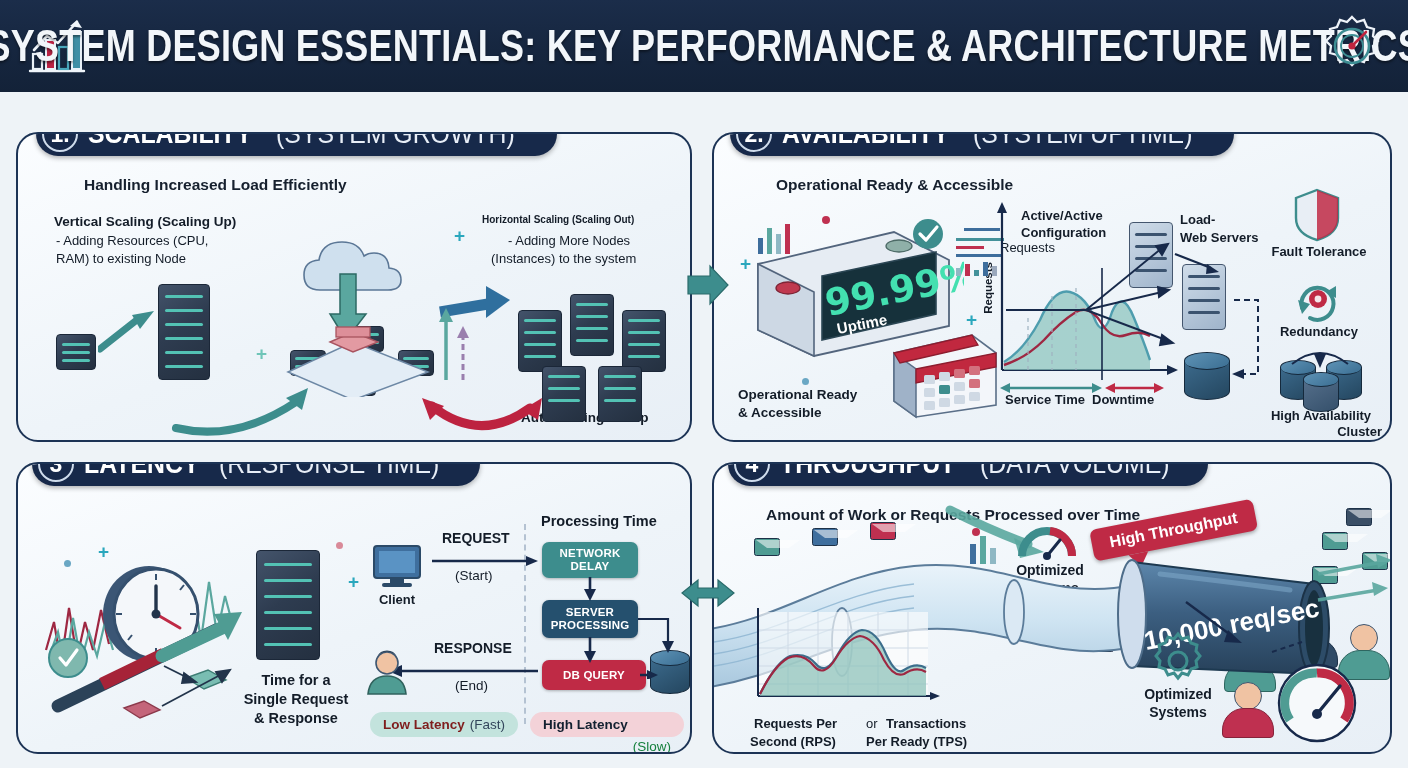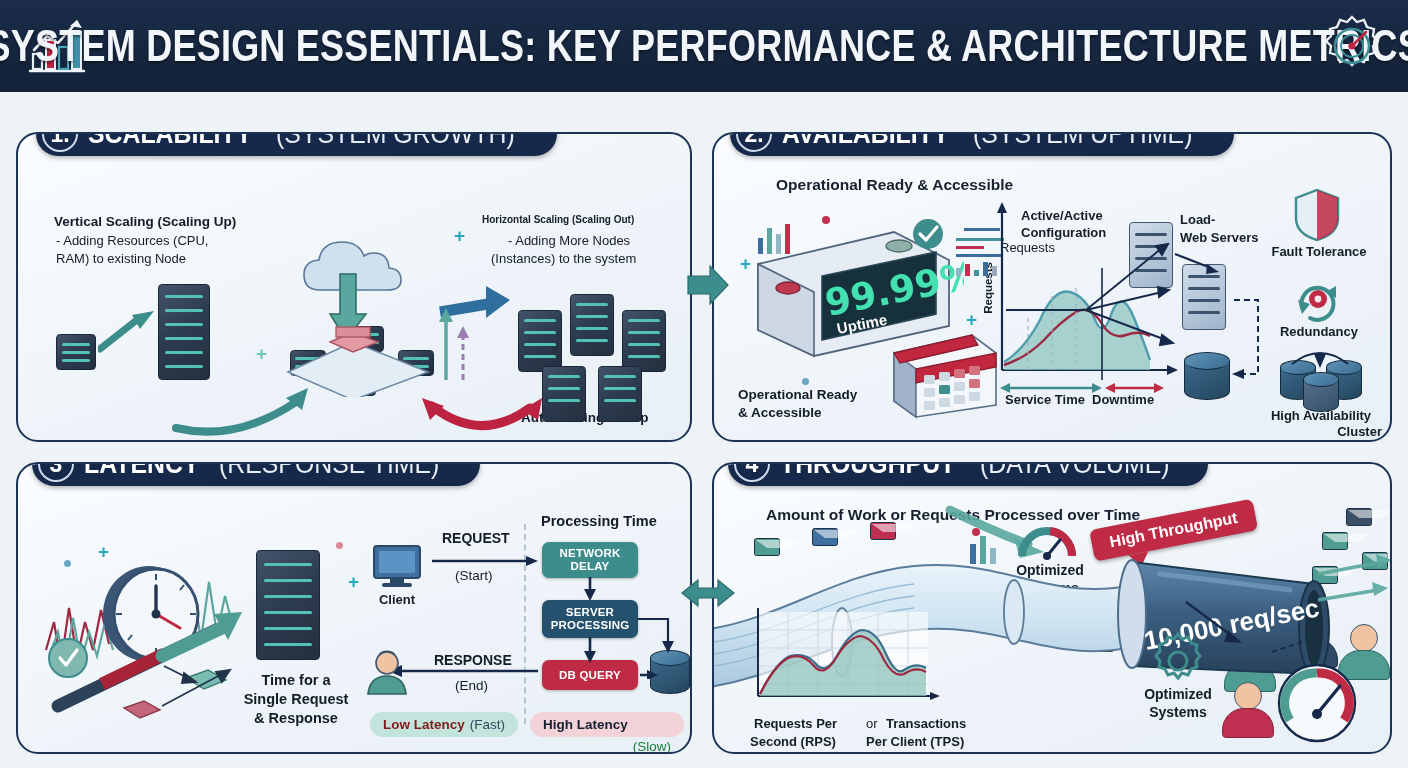--- a/index.html
+++ b/index.html
@@ -154,20 +154,21 @@
   </span>
 </div>
 
 <div class="panel" id="panel-1">
   <div class="pill">
     <span class="pill-num">1.</span>
     <span class="pill-strong">SCALABILITY</span>
     <span class="pill-light">(SYSTEM GROWTH)</span>
   </div>
 
+  <div class="subtitle" style="left:66px; top:42px;">Handling Increased Load Efficiently</div>
 
   <div class="lbl lbl-b" style="left:36px; top:80px; font-size:13.5px;">Vertical Scaling (Scaling Up)</div>
   <div class="lbl" style="left:38px; top:99px; font-size:13px;">- Adding Resources (CPU,</div>
   <div class="lbl" style="left:38px; top:117px; font-size:13px;">RAM) to existing Node</div>
 
   <div class="lbl lbl-b" style="left:464px; top:80px; font-size:10px;">Horizontal Scaling (Scaling Out)</div>
   <div class="lbl" style="left:490px; top:99px; font-size:13px;">- Adding More Nodes</div>
   <div class="lbl" style="left:473px; top:117px; font-size:13px;">(Instances) to the system</div>
 
   <div class="lbl lbl-b" style="left:503px; top:276px; font-size:13.5px;">Auto-Scaling Group</div>
@@ -531,36 +532,36 @@
     <line x1="10" y1="0" x2="10" y2="14" stroke="#17294a" stroke-width="2.6"></line>
       <polygon points="10,24 4,12 16,12" fill="#17294a"></polygon>
   </svg>
   <div class="flowbox" style="left:524px; top:136px; width:96px; height:38px; background:#25506e;">
     <span>SERVER PROCESSING</span>
   </div>
   <svg class="conn" style="left:562px; top:173px;" width="20" height="28">
     <line x1="10" y1="0" x2="10" y2="16" stroke="#17294a" stroke-width="2.6"></line>
       <polygon points="10,26 4,14 16,14" fill="#17294a"></polygon>
   </svg>
-  <div class="flowbox" style="left:524px; top:196px; width:96px; height:30px; background:#bf2a45;">
+  <div class="flowbox" style="left:524px; top:196px; width:104px; height:30px; background:#bf2a45;">
     <span>DB QUERY</span>
   </div>
   <div class="db" style="left:632px; top:186px; width:40px; height:44px;"></div>
   <svg class="conn" style="left:618px; top:145px;" width="60" height="70">
     <path d="M2 10 L32 10 L32 34" stroke="#17294a" stroke-width="2.2" fill="none"></path>
     <polygon points="32,44 26,32 38,32" fill="#17294a"></polygon>
     <line x1="4" y1="66" x2="14" y2="66" stroke="#17294a" stroke-width="2.4"></line>
     <polygon points="22,66 11,61 11,71" fill="#17294a"></polygon>
   </svg>
 
   <svg class="conn" style="left:368px; top:198px;" width="156" height="18">
     <line x1="14" y1="9" x2="152" y2="9" stroke="#17294a" stroke-width="2.6"></line>
     <polygon points="2,9 16,3 16,15" fill="#17294a"></polygon>
   </svg>
-  <div class="lbl lbl-b" style="left:416px; top:176px; font-size:14px;margin-top:12px;">RESPONSE</div>
+  <div class="lbl lbl-b" style="left:416px; top:176px; font-size:14px;">RESPONSE</div>
   <div class="lbl" style="left:437px; top:214px; font-size:13.5px;">(End)</div>
 
   <svg class="conn" style="left:346px; top:184px;" width="46" height="50">
     <circle cx="23" cy="15" r="11" fill="#f0c3a3" stroke="#3d5671" stroke-width="1.6"></circle>
     <path d="M13 9 a11 11 0 0 1 20 0 a12 12 0 0 0 -20 0" fill="#2c4259"></path>
     <path d="M4 46 q2-18 19-18 q17 0 19 18 z" fill="#4f9c93" stroke="#30625d" stroke-width="1.6"></path>
   </svg>
 
   <div class="tagpill" style="left:352px; top:248px; background:#c3e3dd;">
     <b style="color:#7f1d1d">Low Latency</b>
@@ -665,21 +666,21 @@
     <polygon points="196,92 186,88 186,96" fill="#17294a"></polygon>
     <path d="M16 90 Q32 58 46 52 Q62 48 72 60 Q82 72 94 50 Q106 28 118 26 Q132 26 142 50 Q152 72 160 66 Q172 58 182 64 L182 92 L16 92 Z" fill="#8fc3bb" opacity=".75"></path>
     <path d="M16 90 Q32 58 46 52 Q62 48 72 60 Q82 72 94 50 Q106 28 118 26 Q132 26 142 50 Q152 72 160 66 Q172 58 182 64" fill="none" stroke="#3c6e8c" stroke-width="2.2"></path>
     <path d="M16 90 Q30 62 44 54 Q58 48 70 62 Q80 74 92 54 Q104 34 116 32 Q130 34 140 56 Q150 74 160 70 Q172 62 182 68" fill="none" stroke="#9e2742" stroke-width="2.2"></path>
   </svg>
 
   <div class="lbl lbl-b" style="left:40px; top:252px; font-size:13px;">Requests Per</div>
   <div class="lbl lbl-b" style="left:36px; top:270px; font-size:13px;">Second (RPS)</div>
   <div class="lbl" style="left:152px; top:252px; font-size:13px;">or</div>
   <div class="lbl lbl-b" style="left:172px; top:252px; font-size:13px;">Transactions</div>
-  <div class="lbl lbl-b" style="left:152px; top:270px; font-size:13px;">Per Client (TPS)</div>
+  <div class="lbl lbl-b" style="left:152px; top:270px; font-size:13px;">Per Ready (TPS)</div>
 
   <svg class="conn" style="left:252px; top:62px;" width="42" height="44">
     <rect x="4" y="18" width="6" height="20" fill="#3f6f9e"></rect>
       <rect x="14" y="10" width="6" height="28" fill="#5aa79f"></rect>
     <rect x="24" y="22" width="6" height="16" fill="#8fb8c4"></rect>
     <circle cx="10" cy="6" r="4" fill="#bf3050"></circle>
   </svg>
   <svg class="conn" style="left:302px; top:56px;" width="62" height="40">
     <path d="M6 36 A25 25 0 0 1 56 36" fill="none" stroke="#3d8d8d" stroke-width="8"></path>
     <path d="M34 11 A25 25 0 0 1 56 36" fill="none" stroke="#bf2a45" stroke-width="8"></path>

